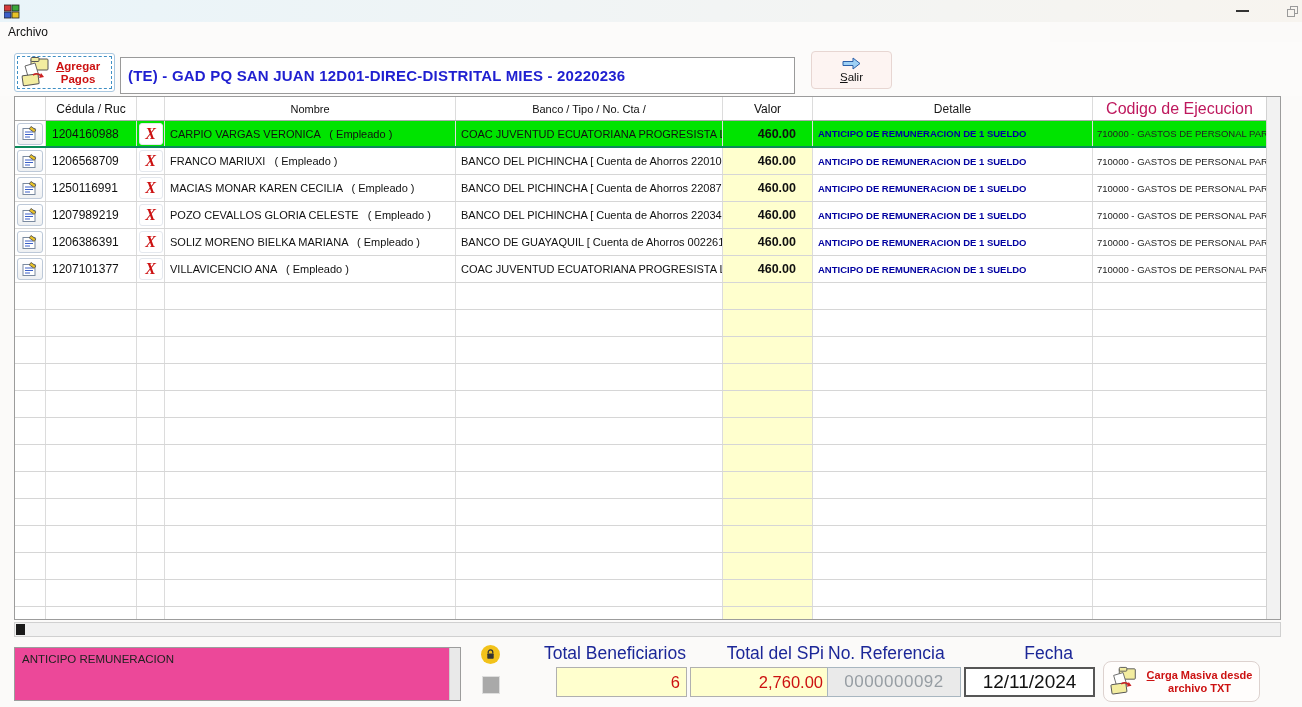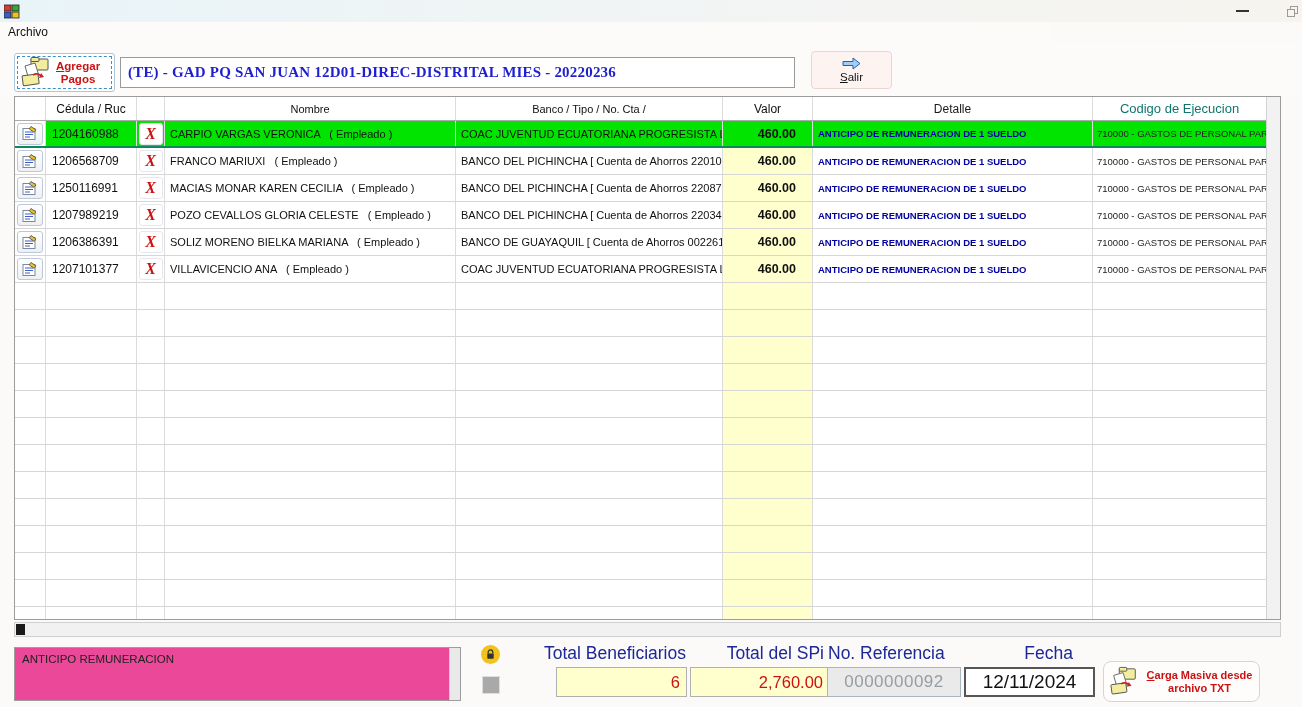--- a/index.html
+++ b/index.html
@@ -24,22 +24,22 @@
   .menu-item { font-size:12px; color:#111; padding:0 8px; height:20px; line-height:20px; }
 
   
   .toolbar { position:absolute; left:0; top:42px; width:1302px; height:54px; background:#fcfbfa; }
   .btn-agregar { position:absolute; left:14px; top:11px; width:101px; height:39px;
     background:#fff; border:1px solid #a9c7df; border-radius:3px; outline:1px dashed #3f8fc4; outline-offset:-4px;
     display:flex; align-items:center; justify-content:flex-start; padding-left:4px; cursor:pointer; }
   .btn-agregar .lbl { color:#cc1111; font-weight:bold; font-size:11.5px; line-height:13px; margin-left:3px; text-align:center; }
   .fl-u { display:block; }
   .fl-u::first-letter { text-decoration:underline; }
-  .entity-field { position:absolute; left:120px; top:15px; width:675px; height:31px; background:#fff;
-    border:1px solid #9a9a9a; display:flex; align-items:center; padding-left:7px;font-family:Liberation Serif, serif; }
+  .entity-field { position:absolute; left:120px; top:15px; width:675px; height:37px; background:#fff;
+    border:1px solid #9a9a9a; display:flex; align-items:center; padding-left:7px; }
   .entity-field span { color:#1f1fd0; font-weight:bold; font-size:15px; letter-spacing:0.2px; white-space:pre; }
   .btn-salir { position:absolute; left:811px; top:9px; width:81px; height:38px; background:#fdf4f2;
     border:1px solid #e7d6d2; border-radius:4px; display:flex; flex-direction:column; align-items:center; justify-content:center; cursor:pointer; }
   .btn-salir .txt { font-size:11.5px; color:#111; margin-top:1px; }
 
   
   .grid-wrap { position:absolute; left:14px; top:96px; width:1267px; height:524px; background:#fff;
     border:1px solid #9c9c9c; }
   .grid-cols { position:absolute; left:0; top:0; width:1252px; height:100%; overflow:hidden; }
   .vscroll { position:absolute; right:0; top:0; width:14px; height:100%; background:#f2f2f2; border-left:1px solid #d2d2d2; }
@@ -147,21 +147,21 @@
 <div class="grid-wrap">
   <div class="grid-cols">
     <div class="thead">
       <div class="hcell c0"></div>
       <div class="hcell c1" style="justify-content:center; padding-left:0;">Cédula / Ruc</div>
       <div class="hcell c2"></div>
       <div class="hcell c3" style="justify-content:center; padding-left:0;">Nombre</div>
       <div class="hcell c4" style="justify-content:center; padding-left:0;">Banco / Tipo / No. Cta /</div>
       <div class="hcell c5" style="justify-content:center; padding:0; background:#fff; font-weight:normal; font-size:12px;">Valor</div>
       <div class="hcell c6" style="justify-content:center; padding-left:0; font-weight:normal; color:#1a1a1a; font-size:12px;">Detalle</div>
-      <div class="hcell c7" style="justify-content:center; padding-left:0; font-size:13px; color:#0f766e;">Codigo de Ejecucion</div>
+      <div class="hcell c7" style="justify-content:center; padding-left:0; font-size:16px; color:#be185d;">Codigo de Ejecucion</div>
     </div>
     <div class="grid-body">
   <div class="trow sel">
     <div class="cell c0">
       <button class="mini-btn">
         <svg width="16" height="15" viewBox="0 0 16 15">
           <rect x="1" y="2.5" width="12" height="11" fill="#ffffff" stroke="#7a8aa0" stroke-width="1"></rect>
           <line x1="3" y1="6" x2="11" y2="6" stroke="#3a5fc8" stroke-width="1"></line>
           <line x1="3" y1="8.5" x2="11" y2="8.5" stroke="#3a5fc8" stroke-width="1"></line>
           <line x1="3" y1="11" x2="8" y2="11" stroke="#3a5fc8" stroke-width="1"></line>

